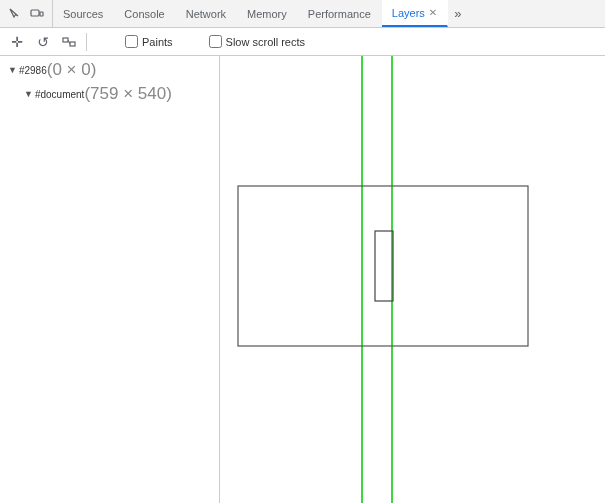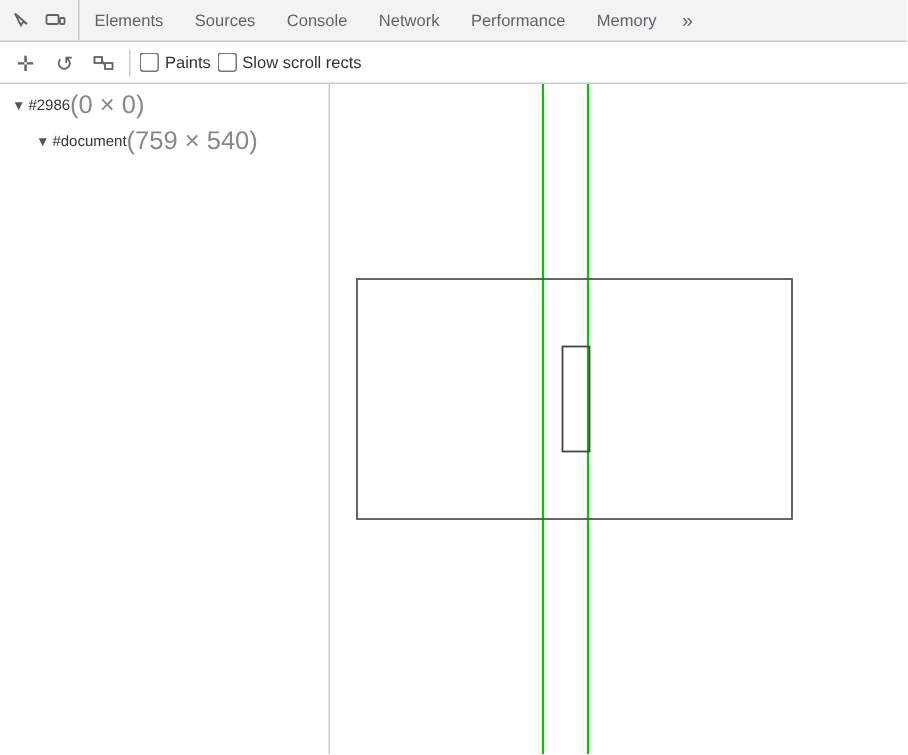--- a/index.html
+++ b/index.html
@@ -95,20 +95,21 @@
       background: #ccc;
       margin: 0 2px;
     }
     .checkbox-label {
       display: flex;
       align-items: center;
       gap: 4px;
       font-size: 11px;
       color: #333;
       cursor: pointer;
+      margin-left: 32px;
     }
     .checkbox-label input { cursor: pointer; }
 
     
     .main-content {
       display: flex;
       height: calc(503px - 56px);
     }
 
     
@@ -168,36 +169,37 @@
     </div>
     <div class="top-bar-icon" title="Toggle device toolbar">
       <svg width="14" height="14" viewBox="0 0 14 14" fill="none">
         <rect x="1" y="3" width="8" height="6" rx="1" stroke="#5f6368" stroke-width="1.2" fill="none"></rect>
         <rect x="10" y="5" width="3" height="4" rx="0.5" stroke="#5f6368" stroke-width="1.2" fill="none"></rect>
       </svg>
     </div>
   </div>
   <div class="tabs">
     <div class="tab">
-      <span>Elements</span>
-    </div>
-    <div class="tab">
       <span>Sources</span>
     </div>
     <div class="tab">
       <span>Console</span>
     </div>
     <div class="tab">
       <span>Network</span>
     </div>
     <div class="tab">
+      <span>Memory</span>
+    </div>
+    <div class="tab">
       <span>Performance</span>
     </div>
-    <div class="tab">
-      <span>Memory</span>
+    <div class="tab active">
+      <span>Layers</span>
+      <span class="tab-close">✕</span>
     </div>
     <div class="tab-more">»</div>
   </div>
 </div>
 
 <div class="second-bar">
   <div class="tool-icon" title="Pan">
     ✛
   </div>
   <div class="tool-icon" title="Rotate">

